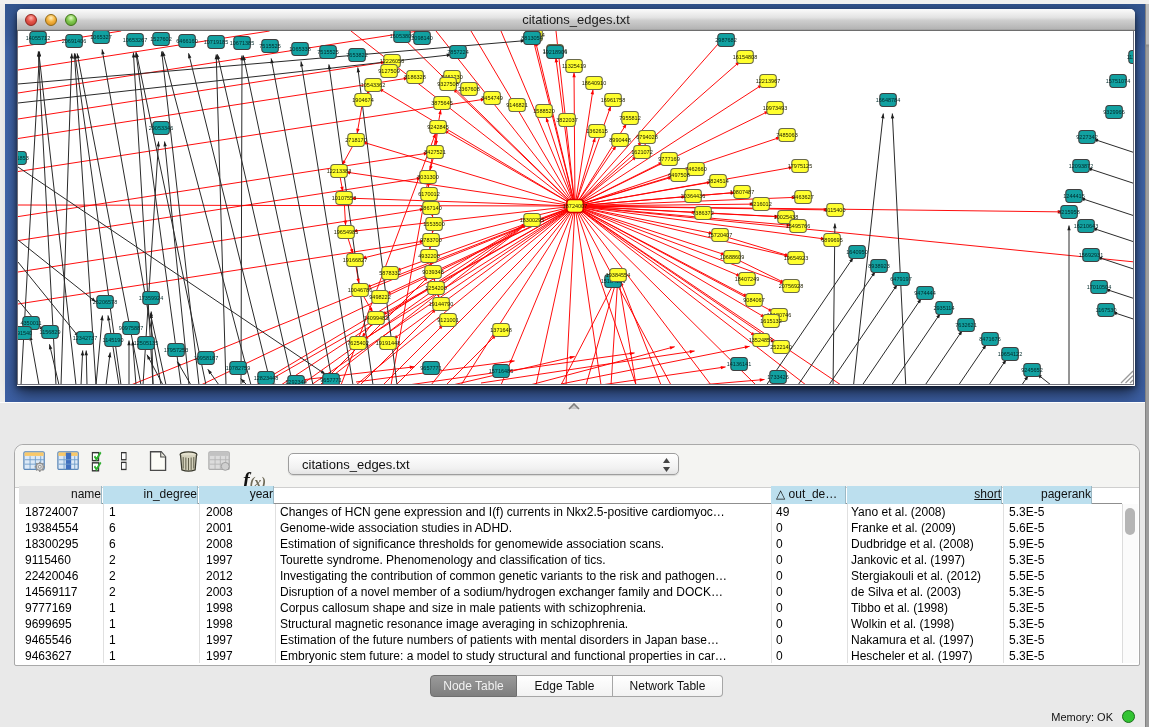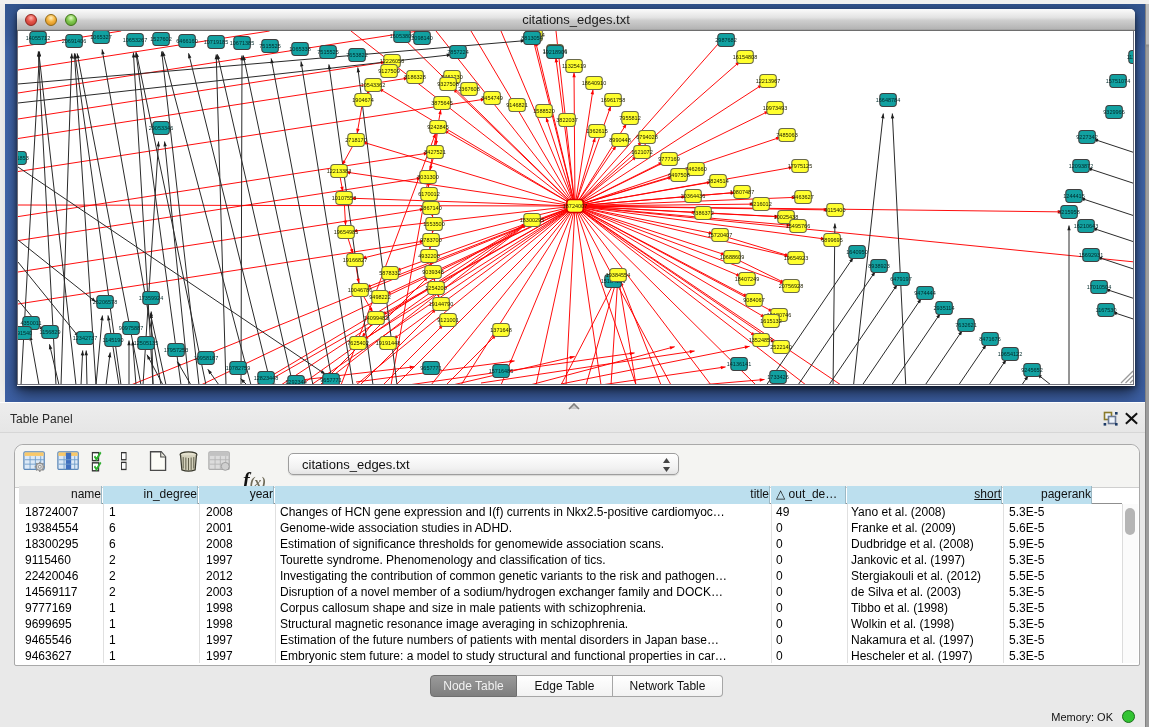--- a/index.html
+++ b/index.html
@@ -514,33 +514,20 @@
               <line x1="1107.5" y1="352.0" x2="1115.0" y2="344.5"></line>
               <line x1="1112.0" y1="352.0" x2="1115.0" y2="349.0"></line>
             </g>
           </svg>
         </div>
     </div>
   </div>
   <div id="topstrip"></div>
   <div id="rightstrip"></div>
   <div id="panel">
-    <div id="pbar">
-        <div id="ptitle">Table Panel</div>
-      <svg class="ficon" style="left:1103px" width="15" height="15" viewBox="0 0 15 15">
-        <rect x="1.5" y="1.5" width="7" height="7" fill="#eef4fb" stroke="#8a7a2a" stroke-width="1.6"></rect>
-        <rect x="5.5" y="5.5" width="7" height="7" fill="#eef4fb" stroke="#6b7a96" stroke-width="1.6"></rect>
-        <rect x="12" y="1" width="2.6" height="2.6" fill="#1c3a66"></rect>
-        <rect x="0.6" y="12" width="2.6" height="2.6" fill="#1c3a66"></rect>
-        <rect x="12" y="12" width="2.6" height="2.6" fill="#1c3a66"></rect>
-      </svg>
-      <svg class="ficon" style="left:1124px" width="15" height="15" viewBox="0 0 15 15">
-        <path d="M2.5 1.5 L7.5 6 L12.5 1.5 L13.8 3 L9 7.5 L13.8 12 L12.5 13.5 L7.5 9 L2.5 13.5 L1.2 12 L6 7.5 L1.2 3 Z" fill="#111"></path>
-      </svg>
-    </div>
     <svg id="griparrow" viewBox="0 0 12 7">
         <path d="M1 6 L6 1 L11 6" stroke="#7e7e7e" stroke-width="1.6" fill="#c9c9c9"></path>
       </svg>
     <div id="box">
       <div id="toolbar">
         <svg class="ticon" style="position:absolute;left:8px;top:5px" width="23" height="23" viewBox="0 0 26 26" preserveAspectRatio="none">
             <rect x="1" y="2" width="23" height="20" rx="1.5" fill="#dce9f7" stroke="#5b87b8" stroke-width="1.4"></rect>
 <rect x="1.7" y="2.7" width="21.6" height="4" fill="#f8c86a"></rect>
 <path d="M2 11h22M2 16h22M8 7v15M14 7v15M20 7v15" stroke="#6f9cc9" stroke-width="1" fill="none"></path>
             <g stroke="#8e8e8e" stroke-width="1.6">
@@ -593,21 +580,20 @@
           <svg class="ar" style="position:absolute;right:7px;top:4px" width="9" height="14" viewBox="0 0 9 14">
             <path d="M4.5 0 L8 5 L1 5 Z" fill="#444"></path>
               <path d="M4.5 14 L8 9 L1 9 Z" fill="#444"></path>
           </svg>
         </div>
       </div>
       <div id="thead">
           <div class="hc" style="left:0px;width:83px;background:#e4e4e4;">name</div>
           <div class="hc" style="left:84px;width:95px;background:#bcdfee;">in_degree</div>
           <div class="hc" style="left:180px;width:75px;background:#bcdfee;">year</div>
-          <div class="hc" style="left:256px;width:495px;background:#bcdfee;">title</div>
           <div class="hc" style="left:752px;width:75px;background:#bcdfee;text-align:left;padding-left:5px;">△ out_de…</div>
           <div class="hc" style="left:828px;width:155px;background:#bcdfee;text-decoration:underline;">short</div>
           <div class="hc" style="left:984px;width:89px;background:#bcdfee;">pagerank</div>
         </div>
         <div id="tbody">
           <div class="gl" style="left:84px"></div>
           <div class="gl" style="left:180px"></div>
           <div class="gl" style="left:256px"></div>
           <div class="gl" style="left:752px"></div>
           <div class="gl" style="left:828px"></div>

